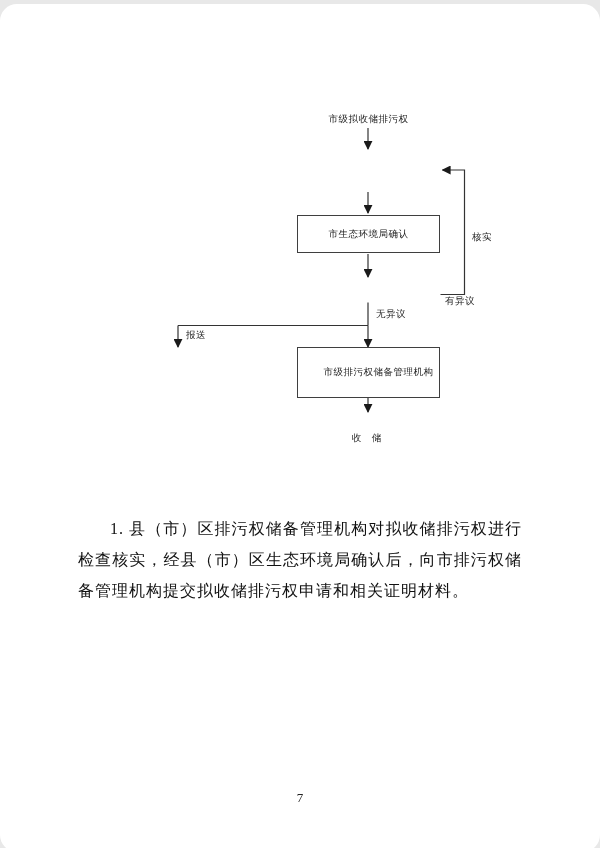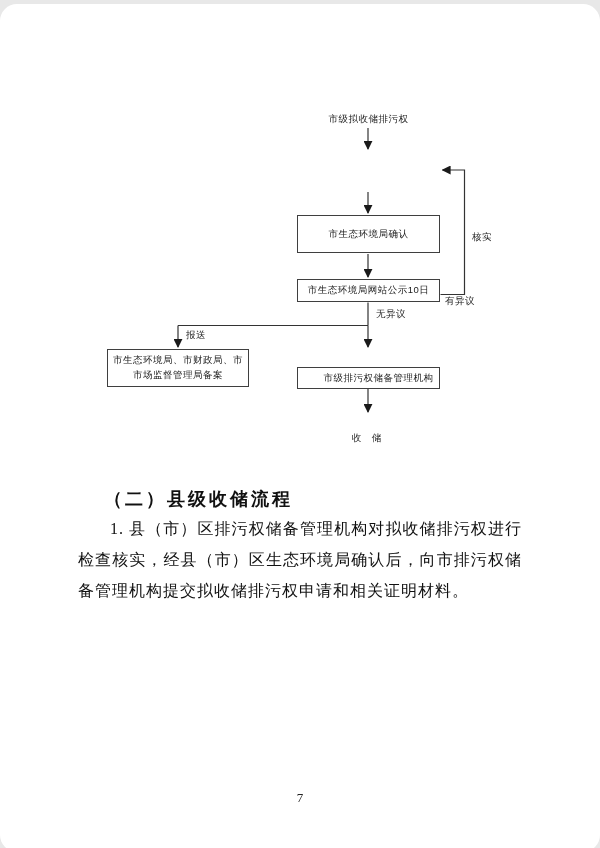--- a/index.html
+++ b/index.html
@@ -24,21 +24,21 @@
     text-align:center;
     font-size:9.5px;line-height:1.55;
     letter-spacing:0.5px;
     color:#1a1a1a;
     padding:2px 4px;
   }
   #box-check   {left:297px;top:147px;width:143px;height:40px;}
   #box-confirm {left:297px;top:211px;width:143px;height:38px;}
   #box-public  {left:297px;top:275px;width:143px;height:23px;}
   #box-filing  {left:107px;top:345px;width:142px;height:38px;}
-  #box-reserve {left:297px;top:363px;width:143px;height:22px;padding-left:24px;}
+  #box-reserve {left:297px;top:343px;width:143px;height:51px;padding-left:24px;}
   .fc-label{
     position:absolute;
     font-size:9.5px;line-height:1.2;
     letter-spacing:0.5px;
     color:#1a1a1a;
     white-space:nowrap;
   }
   .lbl-start  {left:297px;top:109px;width:143px;text-align:center;}
   .lbl-verify {left:472px;top:227px;}
   .lbl-objection{left:445px;top:291px;}
@@ -98,32 +98,29 @@
       <path d="M178 321.5 V343" marker-end="url(#arrow)"></path>
       <path d="M368 321.5 V343" marker-end="url(#arrow)"></path>
       <path d="M368 384 V408" marker-end="url(#arrow)"></path>
       <path d="M440.5 290.5 H464.5 V166 H442.5" marker-end="url(#arrow)"></path>
     </g>
   </svg>
 
   <div class="fc-label lbl-start">市级拟收储排污权</div>
 
   <div class="fc-box" id="box-confirm">市生态环境局确认</div>
-  <div class="fc-box" id="box-public">市生态环境局网站公示10日</div>
-  <div class="fc-box" id="box-filing">市生态环境局、市财政局、市市场监督管理局备案</div>
   <div class="fc-box" id="box-reserve">市级排污权储备管理机构</div>
 
   <div class="fc-label lbl-verify">核实</div>
   <div class="fc-label lbl-objection">有异议</div>
   <div class="fc-label lbl-noobjection">无异议</div>
   <div class="fc-label lbl-submit">报送</div>
   <div class="fc-label lbl-outcome">收 储</div>
 
 
-  <div class="sec-heading">（二）县级收储流程</div>
 
   <div class="body-text">
     <p>1. 县（市）区排污权储备管理机构对拟收储排污权进行检查核实，经县（市）区生态环境局确认后，向市排污权储备管理机构提交拟收储排污权申请和相关证明材料。</p>
   </div>
 
   <div class="page-number">7</div>
 
 </div>
 
 </body></html>

